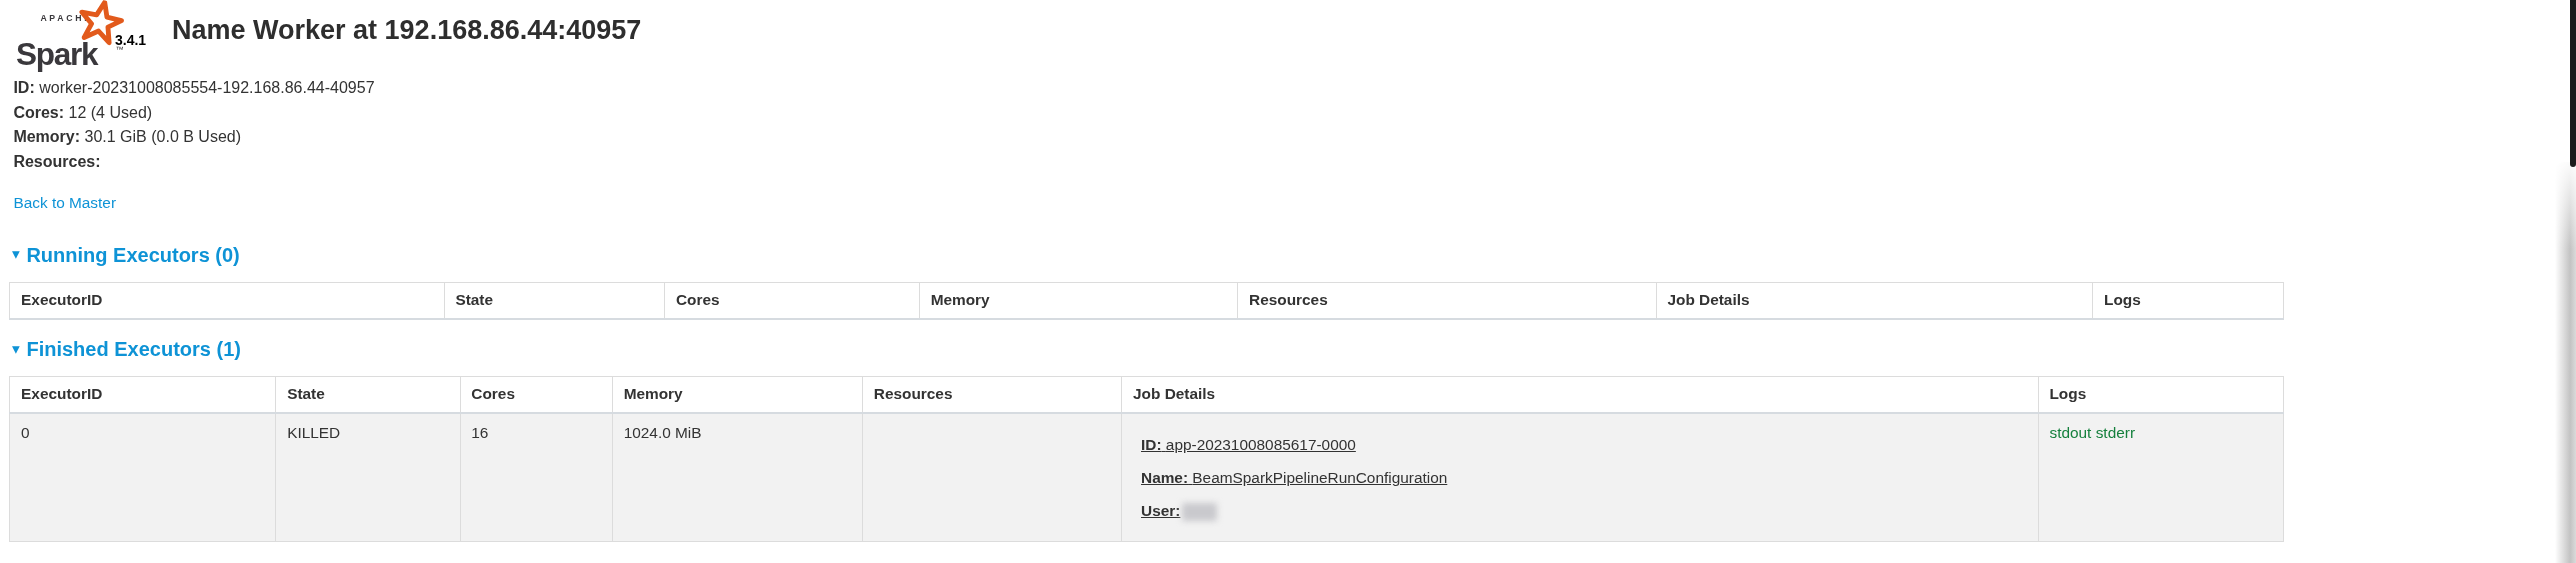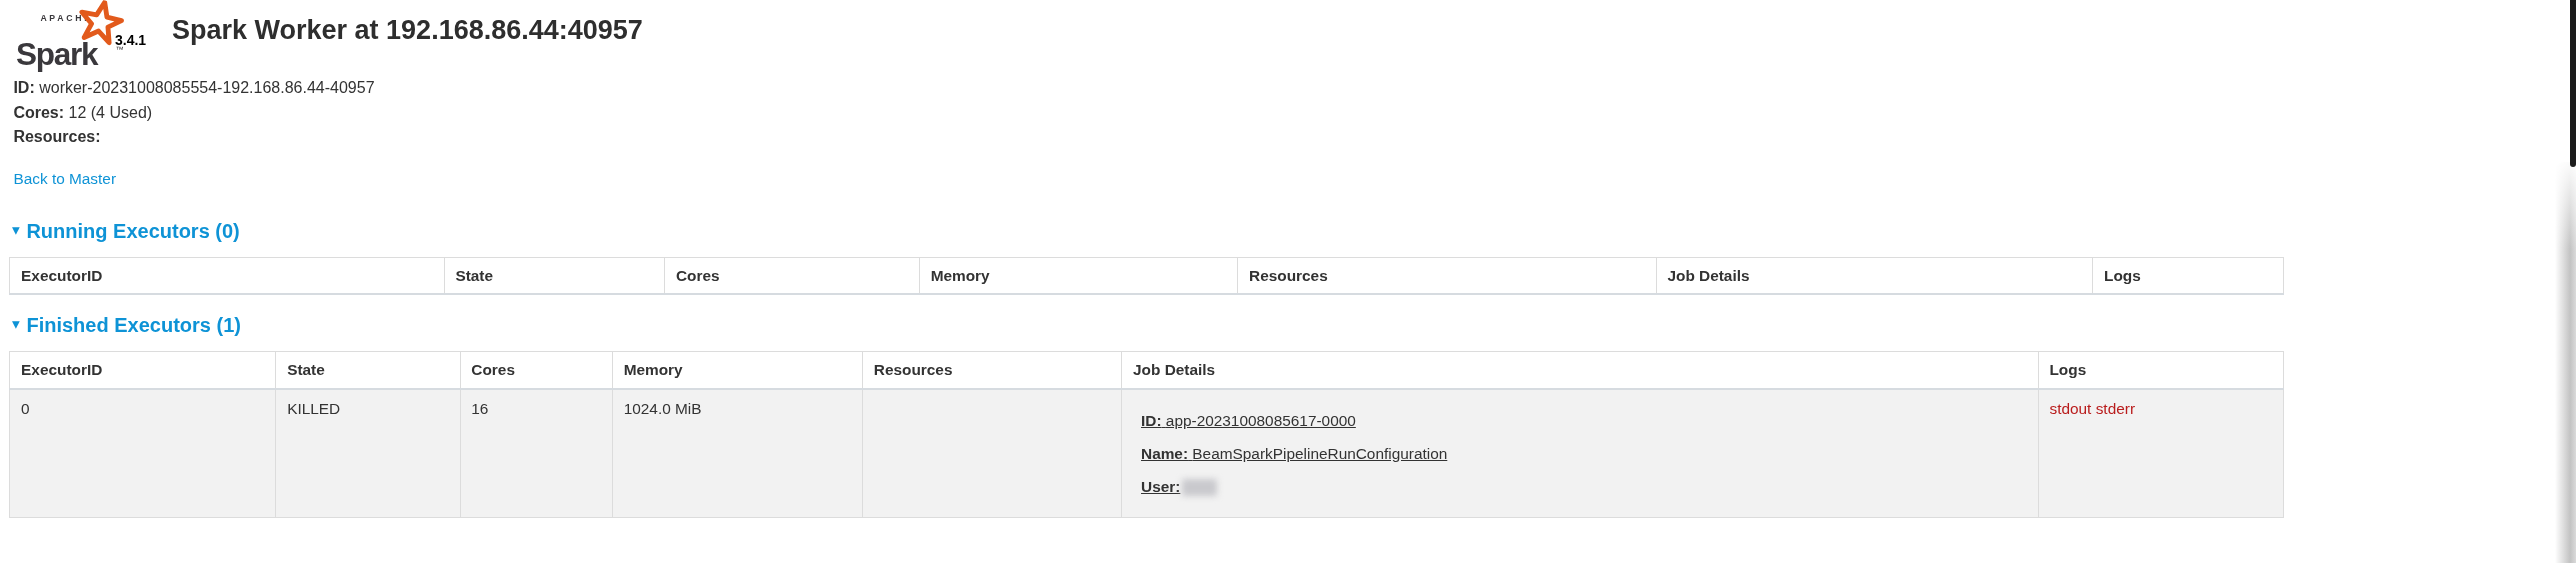--- a/index.html
+++ b/index.html
@@ -62,21 +62,21 @@
   }
   .tbl th, .tbl td {
     border: 1.3px solid #dcdcdc; text-align: left; vertical-align: top;
     overflow: hidden;
   }
   .tbl thead th { font-weight: 700; padding: 8.7px 10.7px; border-bottom: 2.7px solid #d6dbe0; }
   .tbl tbody td { padding: 10px 10.7px; }
   .tbl tbody tr.striped td { background: #f2f2f2; }
   .tbl td p { margin: 8px; line-height: 25px; text-decoration: underline; }
   .tbl td p strong { font-weight: 700; }
-  .log-link { color: #b91c1c; text-decoration: none; cursor: pointer; }
+  .log-link { color: #15803d; text-decoration: none; cursor: pointer; }
 
   
   .scroll-track {
     position: absolute; right: 0; top: 162px; bottom: 0; width: 21.4px;
     background: linear-gradient(to right, rgba(128,128,128,0) 0%, rgba(122,122,122,0.45) 72%, rgba(150,150,150,0.35) 100%);
     border-radius: 9.4px 0 0 0; z-index: 5;
   }
   .scroll-track::before {
     content: ''; position: absolute; top: 0; left: 0; right: 0; height: 87px;
     background: linear-gradient(to bottom, rgba(255,255,255,0.95) 0%, rgba(255,255,255,0) 100%);
@@ -94,31 +94,35 @@
   <header class="hdr">
     <div class="logo">
       <span class="apache">APACHE</span>
       <span class="brand">Spark</span>
       <svg class="star" viewBox="0 0 100 100">
         <polygon points="50,4 62,36 96,37 69,58 79,92 50,71 21,92 31,58 4,37 38,36" fill="#ffffff" stroke="#e25a1c" stroke-width="11" stroke-linejoin="round"></polygon>
       </svg>
       <span class="tm">™</span>
     </div>
     <span class="version">3.4.1</span>
-    <h1 class="title">Spark Worker at 192.168.86.44:40957</h1>
+    <h1 class="title">Name Worker at 192.168.86.44:40957</h1>
   </header>
 
   <div class="info">
     <p>
       <strong>ID:</strong>
       <span>worker-20231008085554-192.168.86.44-40957</span>
     </p>
     <p>
       <strong>Cores:</strong>
       <span>12 (4 Used)</span>
+    </p>
+    <p>
+      <strong>Memory:</strong>
+      <span>30.1 GiB (0.0 B Used)</span>
     </p>
     <p>
       <strong>Resources:</strong>
     </p>
   </div>
 
   <a class="back" href="#">Back to Master</a>
 
   <h2 class="section">
     <span class="arrow">▾</span><span>Running Executors (0)</span>

